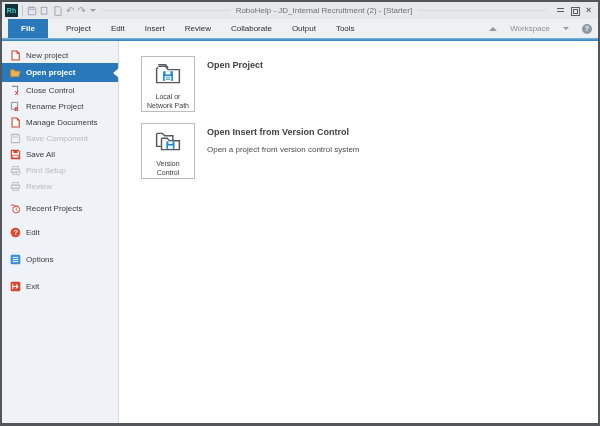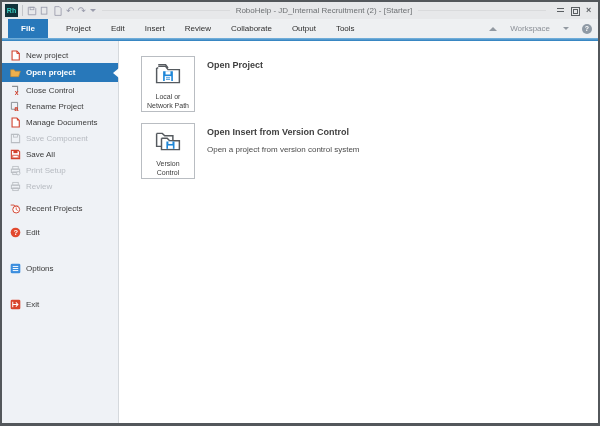--- a/index.html
+++ b/index.html
@@ -79,21 +79,21 @@
     background:#2878ba; color:#fff; height:19px; font-weight:bold;
   }
   .sb-item.selected::after {
     content:""; position:absolute; right:-1px; top:50%; transform:translateY(-50%);
     width:0; height:0;
     border-top:5px solid transparent; border-bottom:5px solid transparent;
     border-right:6px solid #fbfcfd;
   }
   .sb-item.gap-md { margin-top:6px; }
   .sb-item.gap-lg { margin-top:8px; }
-  .sb-item.gap-sm { margin-top:20px; }
+  .sb-item.gap-sm { margin-top:11px; }
 
   
   .main { flex:1; background:#fff; padding:15px 10px 0 22px; }
   .open-option { display:flex; gap:12px; margin-bottom:11px; cursor:pointer; }
   .icon-box {
     width:54px; height:56px; background:#fff; border:1px solid #b9bdc2;
     display:flex; flex-direction:column; align-items:center; padding-top:6px; flex-shrink:0;
   }
   .icon-box .box-label {
     font-size:7px; color:#3c3c3c; text-align:center; line-height:1.3; margin-top:2px;

